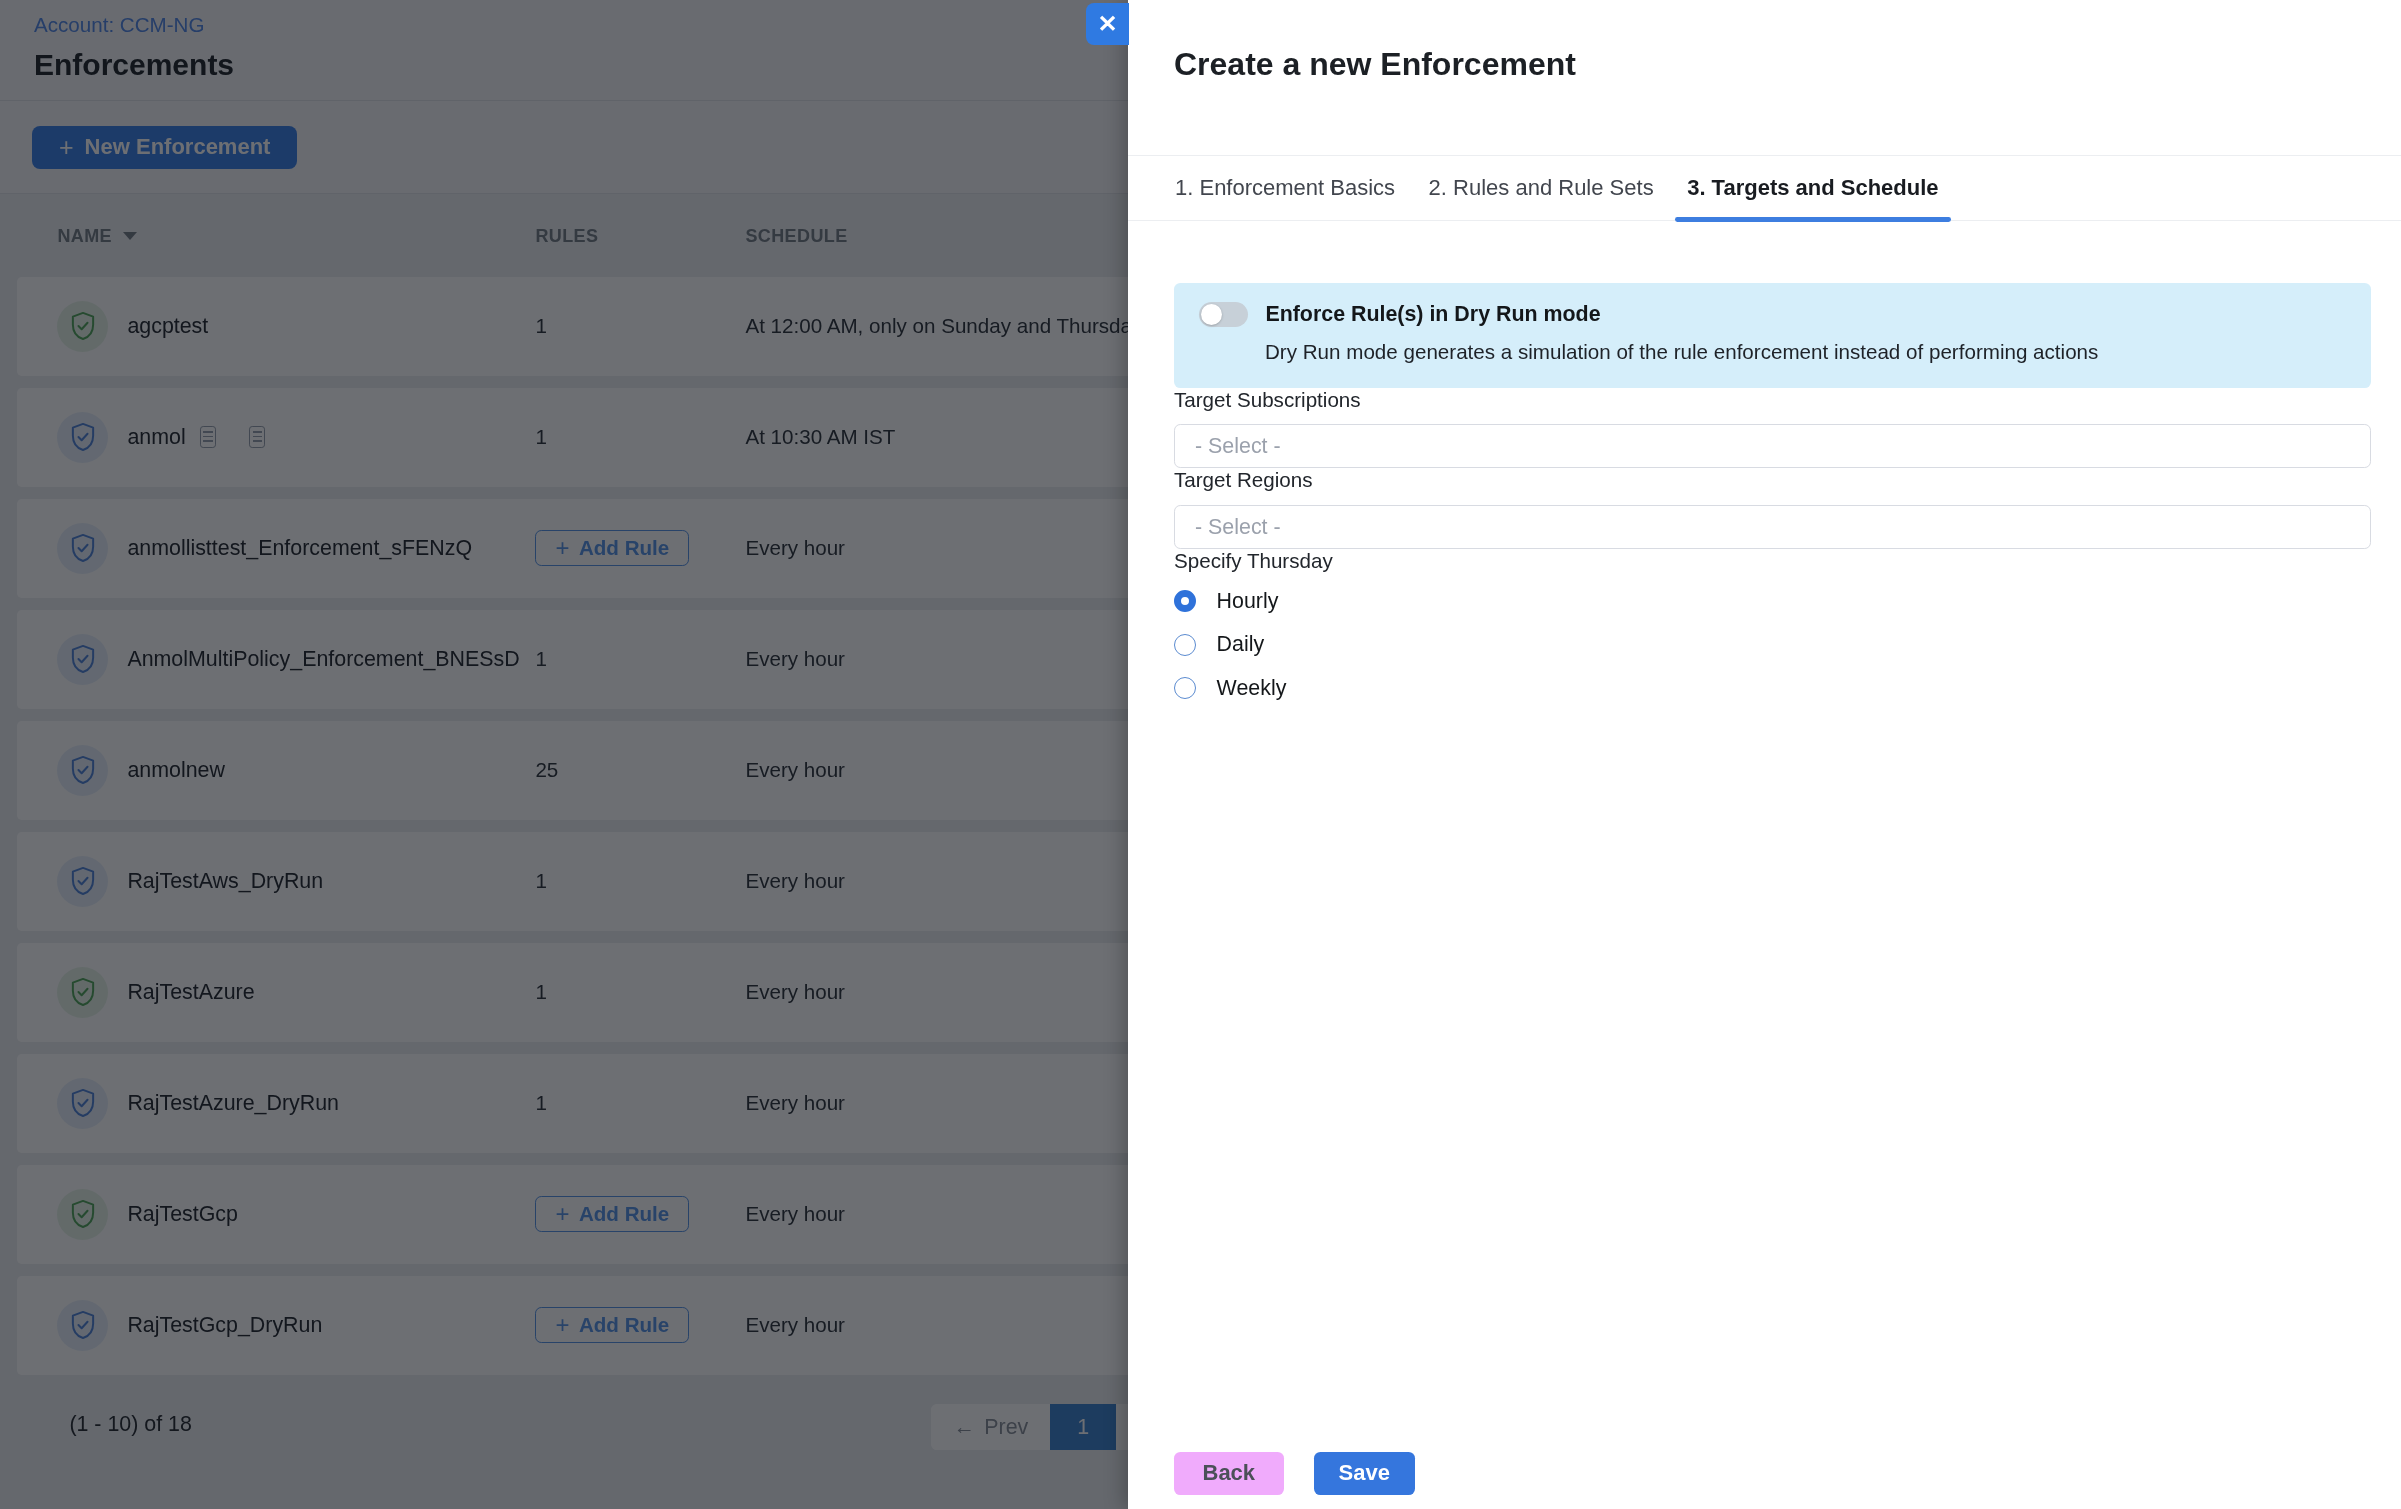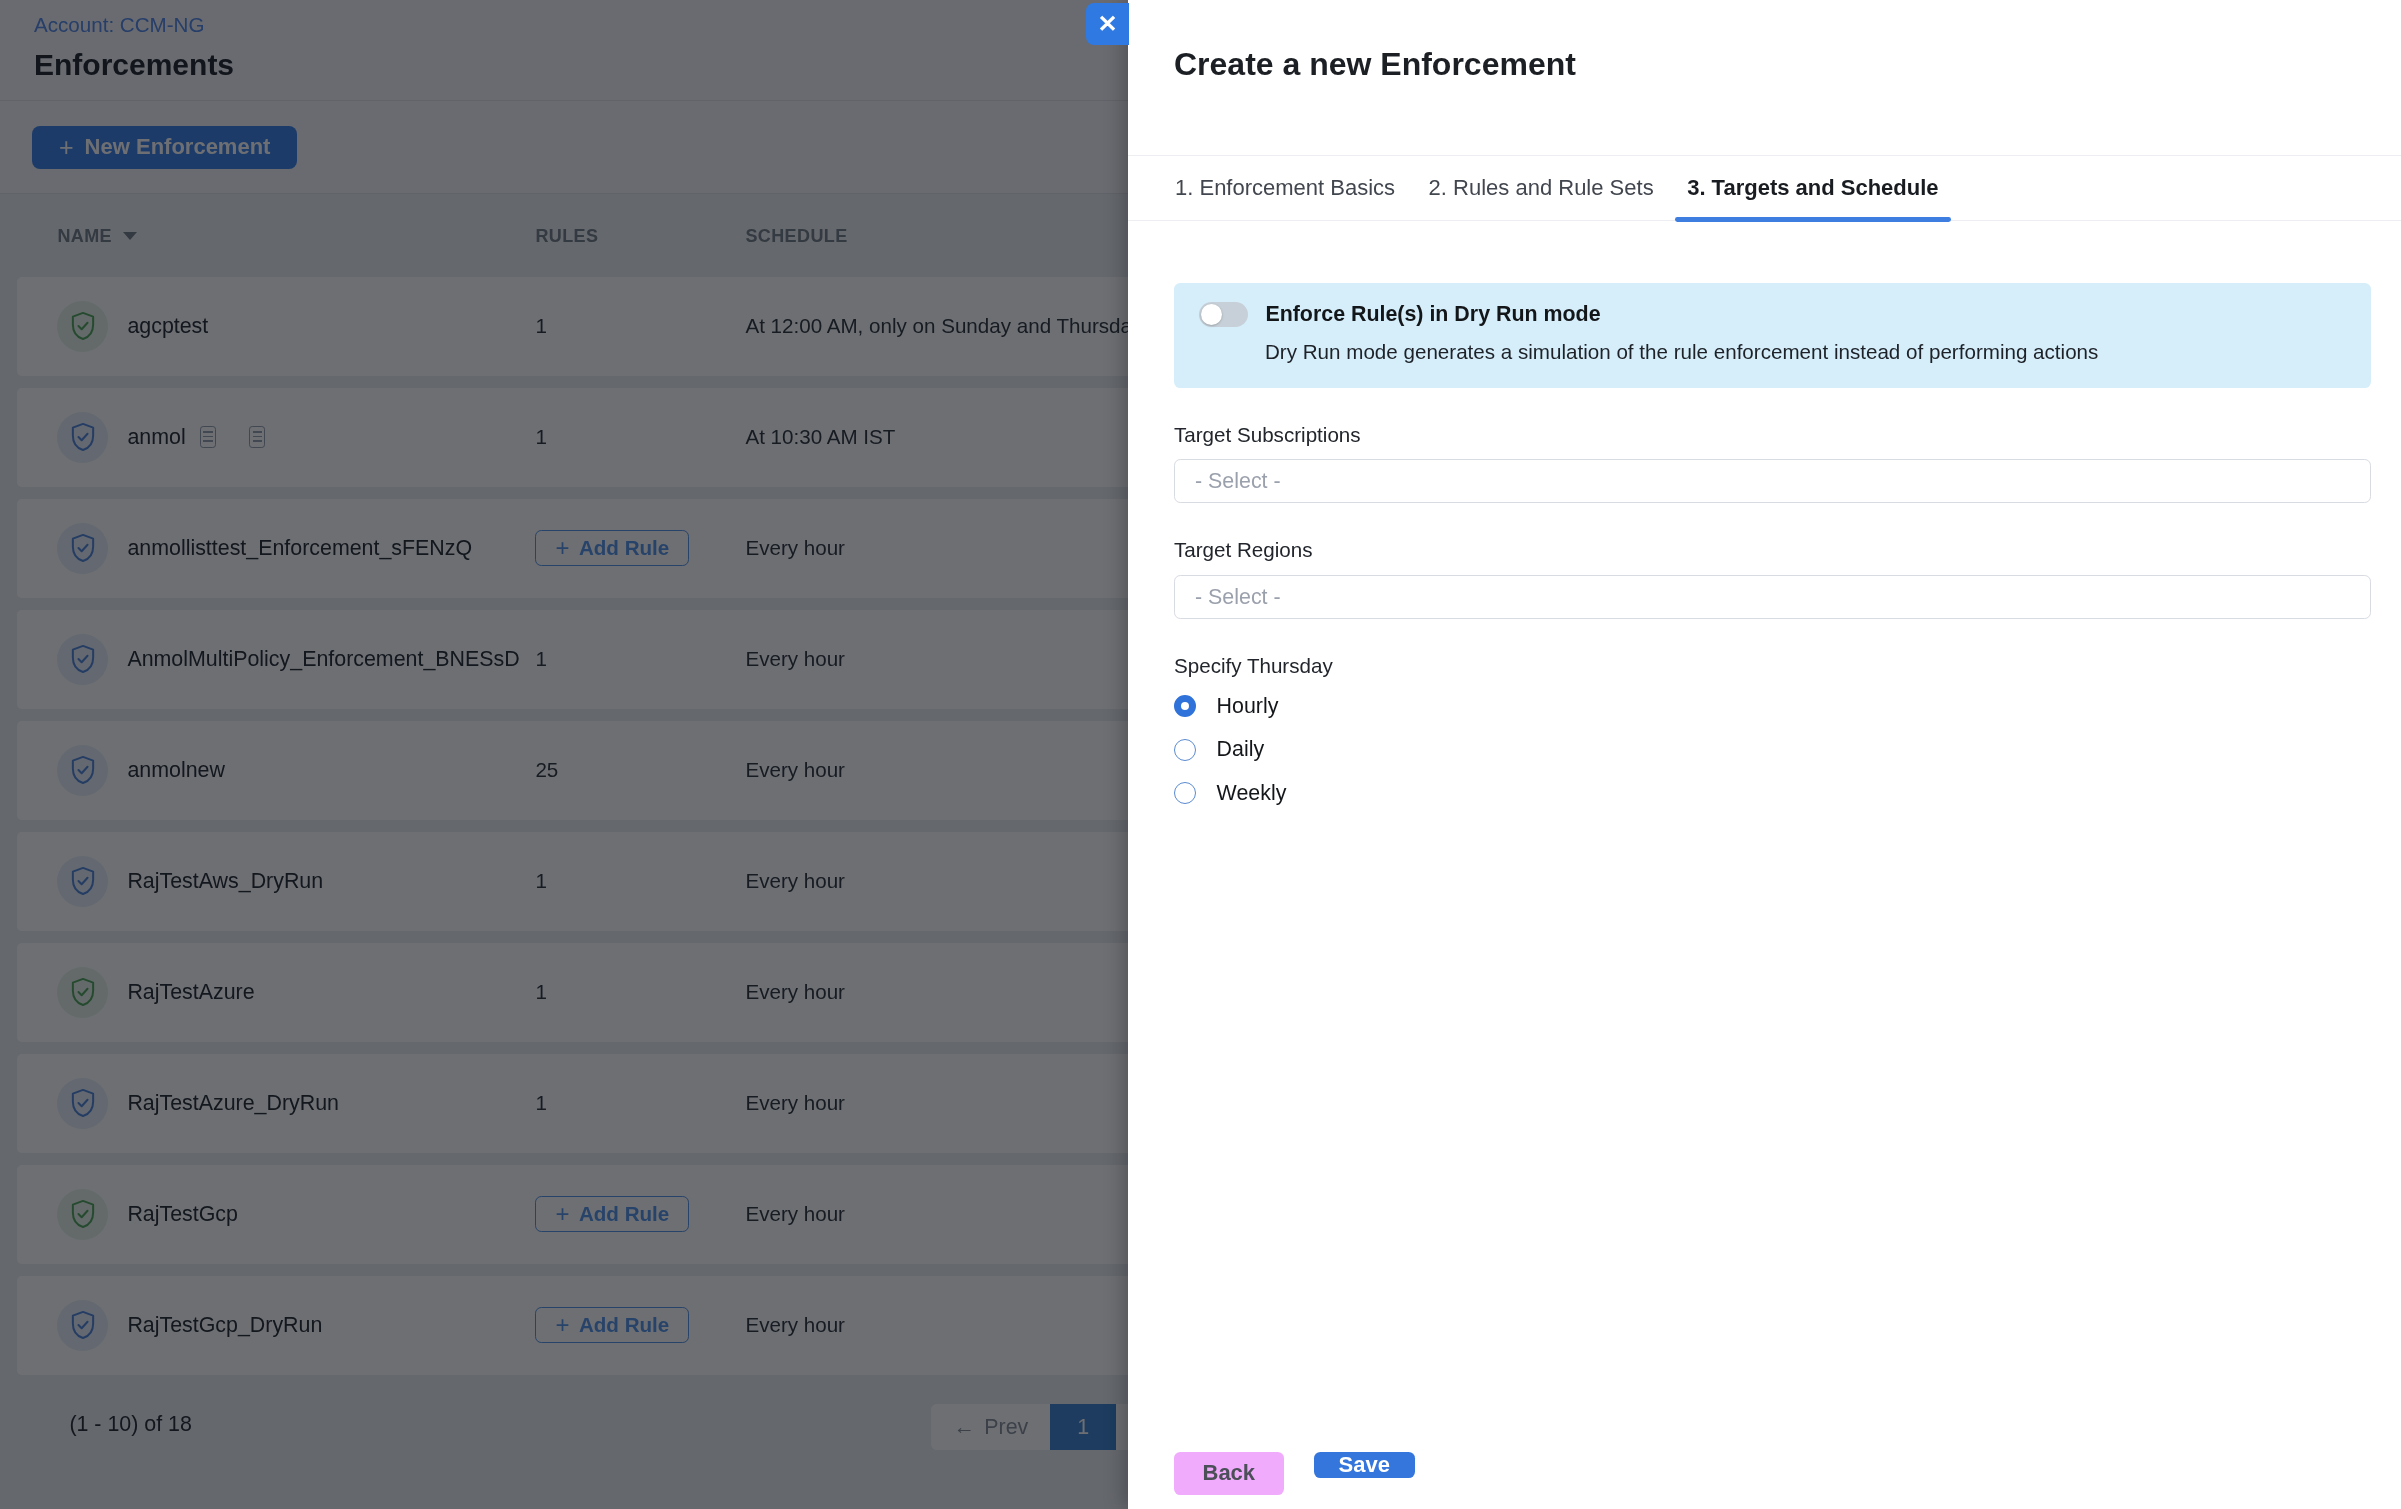--- a/index.html
+++ b/index.html
@@ -63,35 +63,35 @@
   .tab.active::after { content:""; position:absolute; left:0; right:0; bottom:-1.6px; height:4.7px; background:#3d7ee0; border-radius:2.4px; }
 
   .drawer-body { padding:62px 30px 0 46px; }
   .infobox { background:#d5eefa; border-radius:6.3px; padding:19px 0 24px 25px; }
   .infobox-top { display:flex; align-items:center; gap:17.4px; }
   .toggle { width:49px; height:24.5px; border-radius:12.7px; background:#c7d0d8; position:relative; flex:none; cursor:pointer; }
   .toggle-knob { position:absolute; left:1.6px; top:1.6px; width:21.4px; height:21.4px; border-radius:50%; background:#ffffff; box-shadow:0 0.8px 2.4px rgba(0,0,0,0.25); }
   .infobox-title { font-size:21.4px; font-weight:bold; color:#14171a; }
   .infobox-desc { font-size:20.6px; color:#1e2228; margin:12.7px 0 0 66px; }
 
-  .field-label { font-size:20.6px; color:#22262c; margin-top:35px; }
+  .field-label { font-size:20.6px; color:#22262c; }
   .select-box { margin-top:12.7px; height:44px; border:1.6px solid #d8dbe2; border-radius:6.3px; background:#fff;
     display:flex; align-items:center; padding-left:20px; cursor:pointer; }
   .select-placeholder { font-size:21.4px; color:#9ba1ac; }
 
   .radio-group { margin-top:17.4px; }
   .radio-row { display:flex; align-items:center; gap:20.6px; height:22px; margin-bottom:21.4px; cursor:pointer; }
   .radio { width:22px; height:22px; border-radius:50%; background:#fff; flex:none; }
   .radio.on  { border:7.1px solid #2f72da; }
   .radio.off { border:1.6px solid #5b8bd0; }
   .radio-label { font-size:21.4px; color:#14171a; }
 
   .drawer-footer { position:absolute; left:46px; bottom:14.2px; display:flex; gap:30px; }
   .btn-back { background:#f0abfc; color:#4b5058; border:none; border-radius:6.3px; height:43px; padding:0 28.5px; font-size:22px; font-weight:bold; cursor:pointer; }
-  .btn-save { background:#3576dd; color:#ffffff; border:none; border-radius:6.3px; height:26px; padding:0 25px; font-size:22px; font-weight:bold; cursor:pointer; }
+  .btn-save { background:#3576dd; color:#ffffff; border:none; border-radius:6.3px; height:43px; padding:0 25px; font-size:22px; font-weight:bold; cursor:pointer; }
 </style>
 </head>
 <body>
 
 <div class="page">
   <div class="page-header">
     <a class="account-link">Account: CCM-NG</a>
     <div class="page-title">Enforcements</div>
   </div>
 

